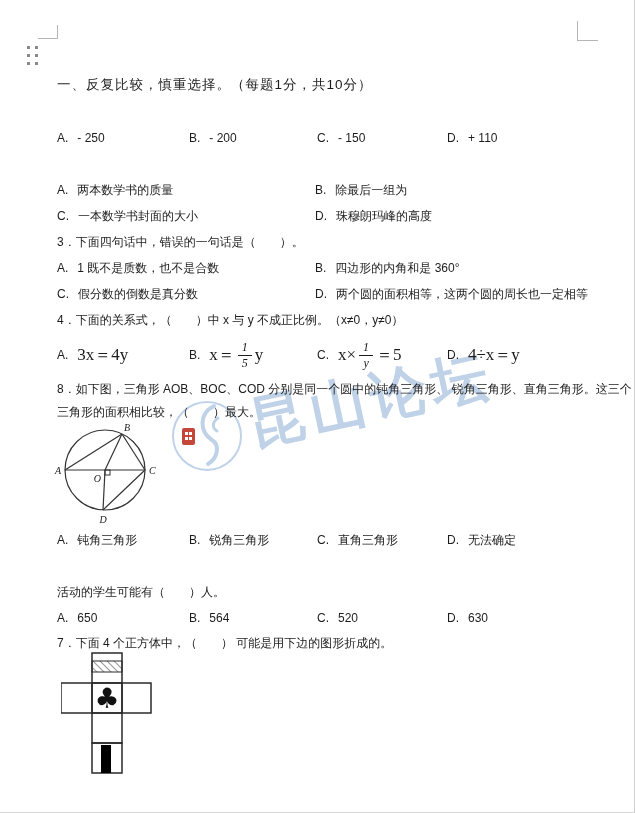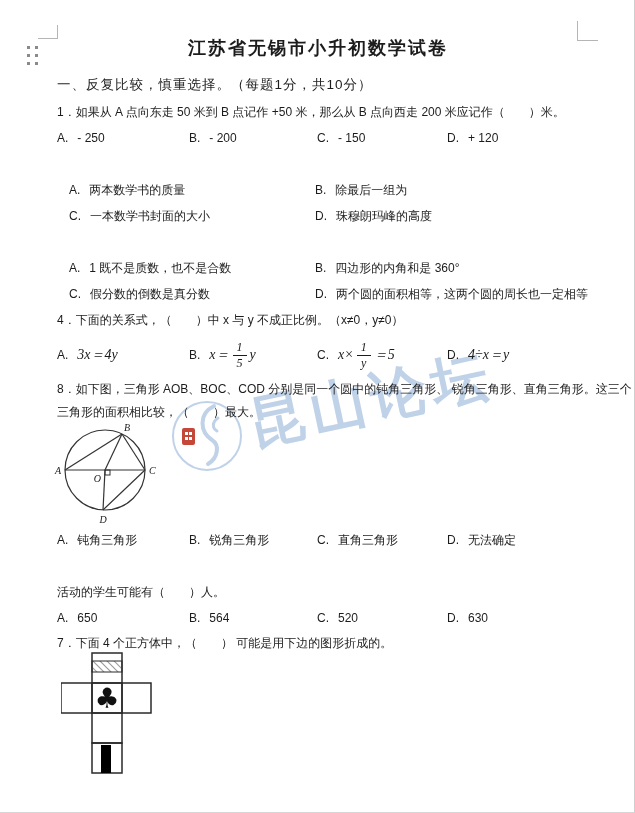--- a/index.html
+++ b/index.html
@@ -26,26 +26,26 @@
     transform:rotate(-12deg);transform-origin:left center;user-select:none;
   }
   .watermark-logo{position:absolute;left:168px;top:398px;z-index:0;}
   
   .row{position:absolute;left:57px;width:522px;font-size:12px;line-height:18px;
     white-space:nowrap;z-index:1;}
   .title-row{top:39px;text-align:center;font-size:18px;font-weight:bold;letter-spacing:2px;}
   .heading-row{top:76px;font-size:13.5px;font-weight:normal;letter-spacing:1px;}
   .opt{position:absolute;top:0;}
   .c0{left:0;} .c1{left:132px;} .c2{left:260px;} .c3{left:390px;}
-  .t0{left:0;margin-left:12px;} .t1{left:258px;}
+  .t0{left:0;} .t1{left:258px;}
   .lab{margin-right:9px;}
   
   .mrow{height:42px;}
   .mrow .opt{display:inline-flex;align-items:center;height:42px;}
-  .math{font-family:"Liberation Serif","DejaVu Serif",serif;font-style:italic;font-size:14px;}
+  .math{font-family:"Liberation Serif","DejaVu Serif",serif;font-size:17px;}
   .frac{display:inline-block;vertical-align:middle;text-align:center;margin:0 3px;
     font-family:"Liberation Serif","DejaVu Serif",serif;font-style:italic;
     font-size:12px;line-height:13px;}
   .fnum{display:block;border-bottom:1px solid #1c1c1c;padding:0 4px 1px;}
   .fden{display:block;padding-top:1px;}
   .diagram-wrap{position:absolute;left:45px;top:421px;z-index:1;}
   .net-wrap{position:absolute;left:61px;top:651px;z-index:1;}
   svg text.geo-label{font-family:"Liberation Serif","DejaVu Serif",serif;
     font-style:italic;font-size:10px;fill:#222;}
 </style>
@@ -71,40 +71,39 @@
     <circle cx="39" cy="38" r="34" fill="none" stroke="var(--wm-color,#c0d2e8)" stroke-width="2"></circle>
     <path d="M46,8 C30,16 32,34 44,42 C52,47 50,60 40,66" fill="none" stroke="var(--wm-color,#c0d2e8)" stroke-width="4" stroke-linecap="round"></path>
     <path d="M50,20 C44,24 44,30 49,33" fill="none" stroke="var(--wm-color,#c0d2e8)" stroke-width="3" stroke-linecap="round"></path>
     <rect x="14" y="30" width="13" height="17" rx="2" fill="var(--wm-seal,#c4473a)"></rect>
     <rect x="17" y="34" width="3" height="3" fill="#ffffff"></rect>
     <rect x="21" y="34" width="3" height="3" fill="#ffffff"></rect>
     <rect x="17" y="39" width="3" height="3" fill="#ffffff"></rect>
     <rect x="21" y="39" width="3" height="3" fill="#ffffff"></rect>
   </svg>
 
-  <div class="row title-row">江苏省无锡市小升初数学试卷</div>
   <div class="row heading-row">一、反复比较，慎重选择。（每题1分，共10分）</div>
 
-  <div class="row" style="top:103px">1．如果从 A 点向东走 50 米到 B 点记作 +50 米，那么从 B 点向西走 200 米应记作（　　）米。</div>
   <div class="row" style="top:129px">
     <span class="opt c0"><span class="lab">A.</span><span>- 250</span></span>
     <span class="opt c1"><span class="lab">B.</span><span>- 200</span></span>
     <span class="opt c2"><span class="lab">C.</span><span>- 150</span></span>
-    <span class="opt c3"><span class="lab">D.</span><span>+ 120</span></span>
+    <span class="opt c3"><span class="lab">D.</span><span>+ 110</span></span>
   </div>
 
   <div class="row" style="top:181px">
     <span class="opt t0"><span class="lab">A.</span><span>两本数学书的质量</span></span>
     <span class="opt t1"><span class="lab">B.</span><span>除最后一组为</span></span>
   </div>
   <div class="row" style="top:207px">
     <span class="opt t0"><span class="lab">C.</span><span>一本数学书封面的大小</span></span>
     <span class="opt t1"><span class="lab">D.</span><span>珠穆朗玛峰的高度</span></span>
   </div>
 
+  <div class="row" style="top:233px">3．下面四句话中，错误的一句话是（　　）。</div>
   <div class="row" style="top:259px">
     <span class="opt t0"><span class="lab">A.</span><span>1 既不是质数，也不是合数</span></span>
     <span class="opt t1"><span class="lab">B.</span><span>四边形的内角和是 360°</span></span>
   </div>
   <div class="row" style="top:285px">
     <span class="opt t0"><span class="lab">C.</span><span>假分数的倒数是真分数</span></span>
     <span class="opt t1"><span class="lab">D.</span><span>两个圆的面积相等，这两个圆的周长也一定相等</span></span>
   </div>
 
   <div class="row" style="top:311px">4．下面的关系式，（　　）中 x 与 y 不成正比例。（x≠0，y≠0）</div>

